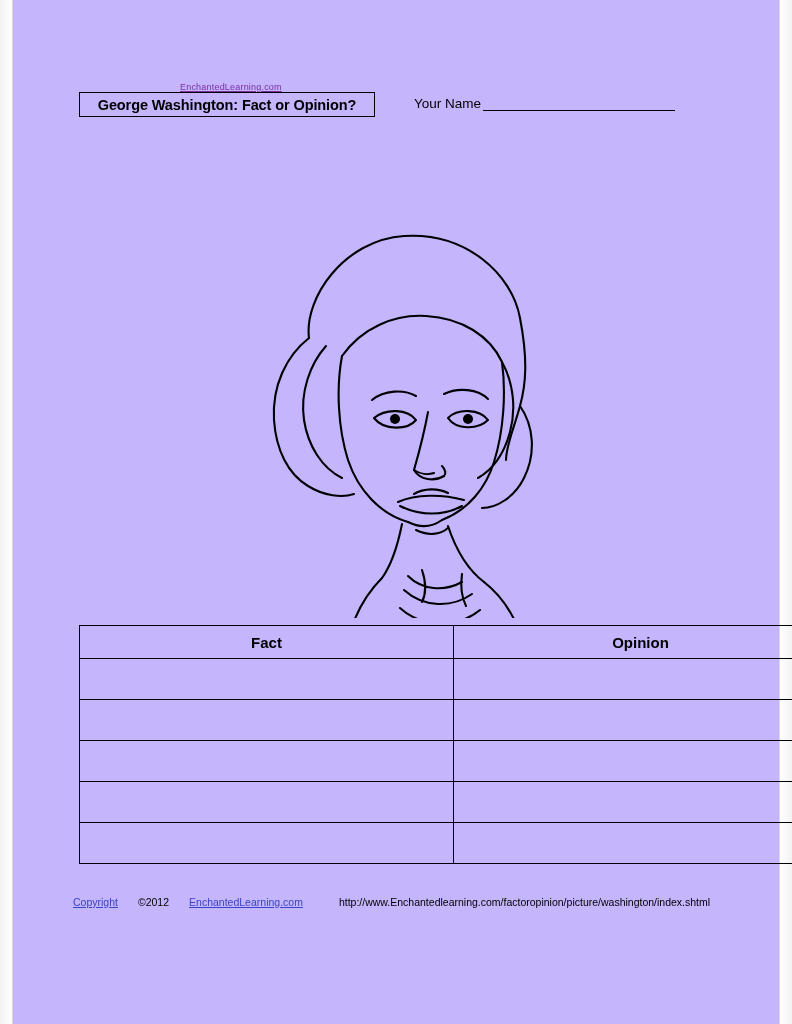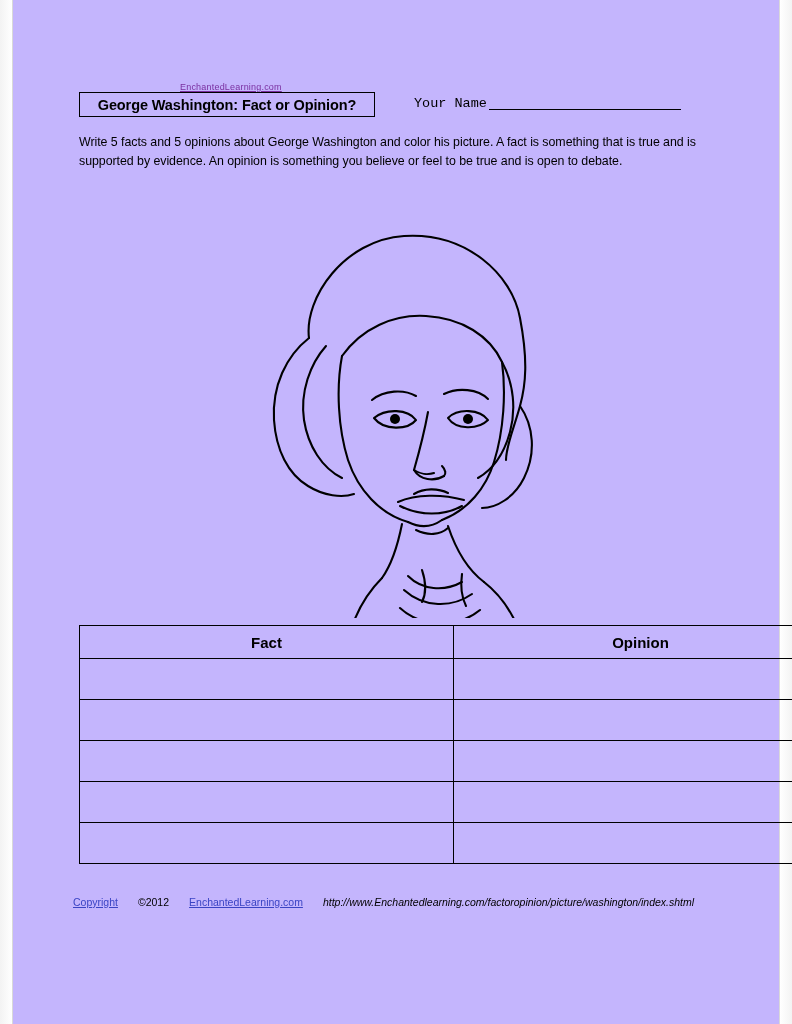--- a/index.html
+++ b/index.html
@@ -76,22 +76,21 @@
     letter-spacing: -0.1px;
     white-space: nowrap;
   }
 
   
   .name-area {
     position: absolute;
     left: 414px;
     top: 96px;
     display: flex;
-    align-items: center;
-    font-family: Liberation Mono, monospace;
+    align-items: flex-end;
   }
   .name-label {
     font-size: 13.5px;
     white-space: nowrap;
   }
   .name-line {
     display: inline-block;
     width: 192px;
     border-bottom: 1.3px solid #000;
     height: 11px;
@@ -156,22 +155,21 @@
   }
   .footer .lnk {
     color: #3a44c4;
     text-decoration: underline;
   }
   .footer .copy {
     color: #000;
   }
   .footer .url {
     color: #000;
-    margin-left: 0;
-    font-style: italic;
+    margin-left: 16px;
   }
 </style>
 </head>
 <body>
 
 <div class="page">
 
   <div class="page-shadow-left"></div>
   <div class="page-shadow-right"></div>
   <div class="page-border-left"></div>
@@ -181,21 +179,20 @@
 
   <div class="title-box">
     <span class="title-text">George Washington: Fact or Opinion?</span>
   </div>
 
   <div class="name-area">
     <span class="name-label">Your Name</span>
     <span class="name-line"></span>
   </div>
 
-  <div class="instructions">Write 5 facts and 5 opinions about George Washington and color his picture. A fact is something that is true and is supported by evidence. An opinion is something you believe or feel to be true and is open to debate.</div>
 
   <div class="portrait">
     <svg viewBox="0 0 440 440" width="440" height="440" xmlns="http://www.w3.org/2000/svg">
       <g fill="none" stroke="#000" stroke-width="2.1" stroke-linecap="round" stroke-linejoin="round">
 
         <path d="M133 160
                  C128 120, 168 62, 228 58
                  C290 54, 336 96, 344 140
                  C352 182, 350 206, 344 228
                  C338 250, 330 268, 330 282"></path>

